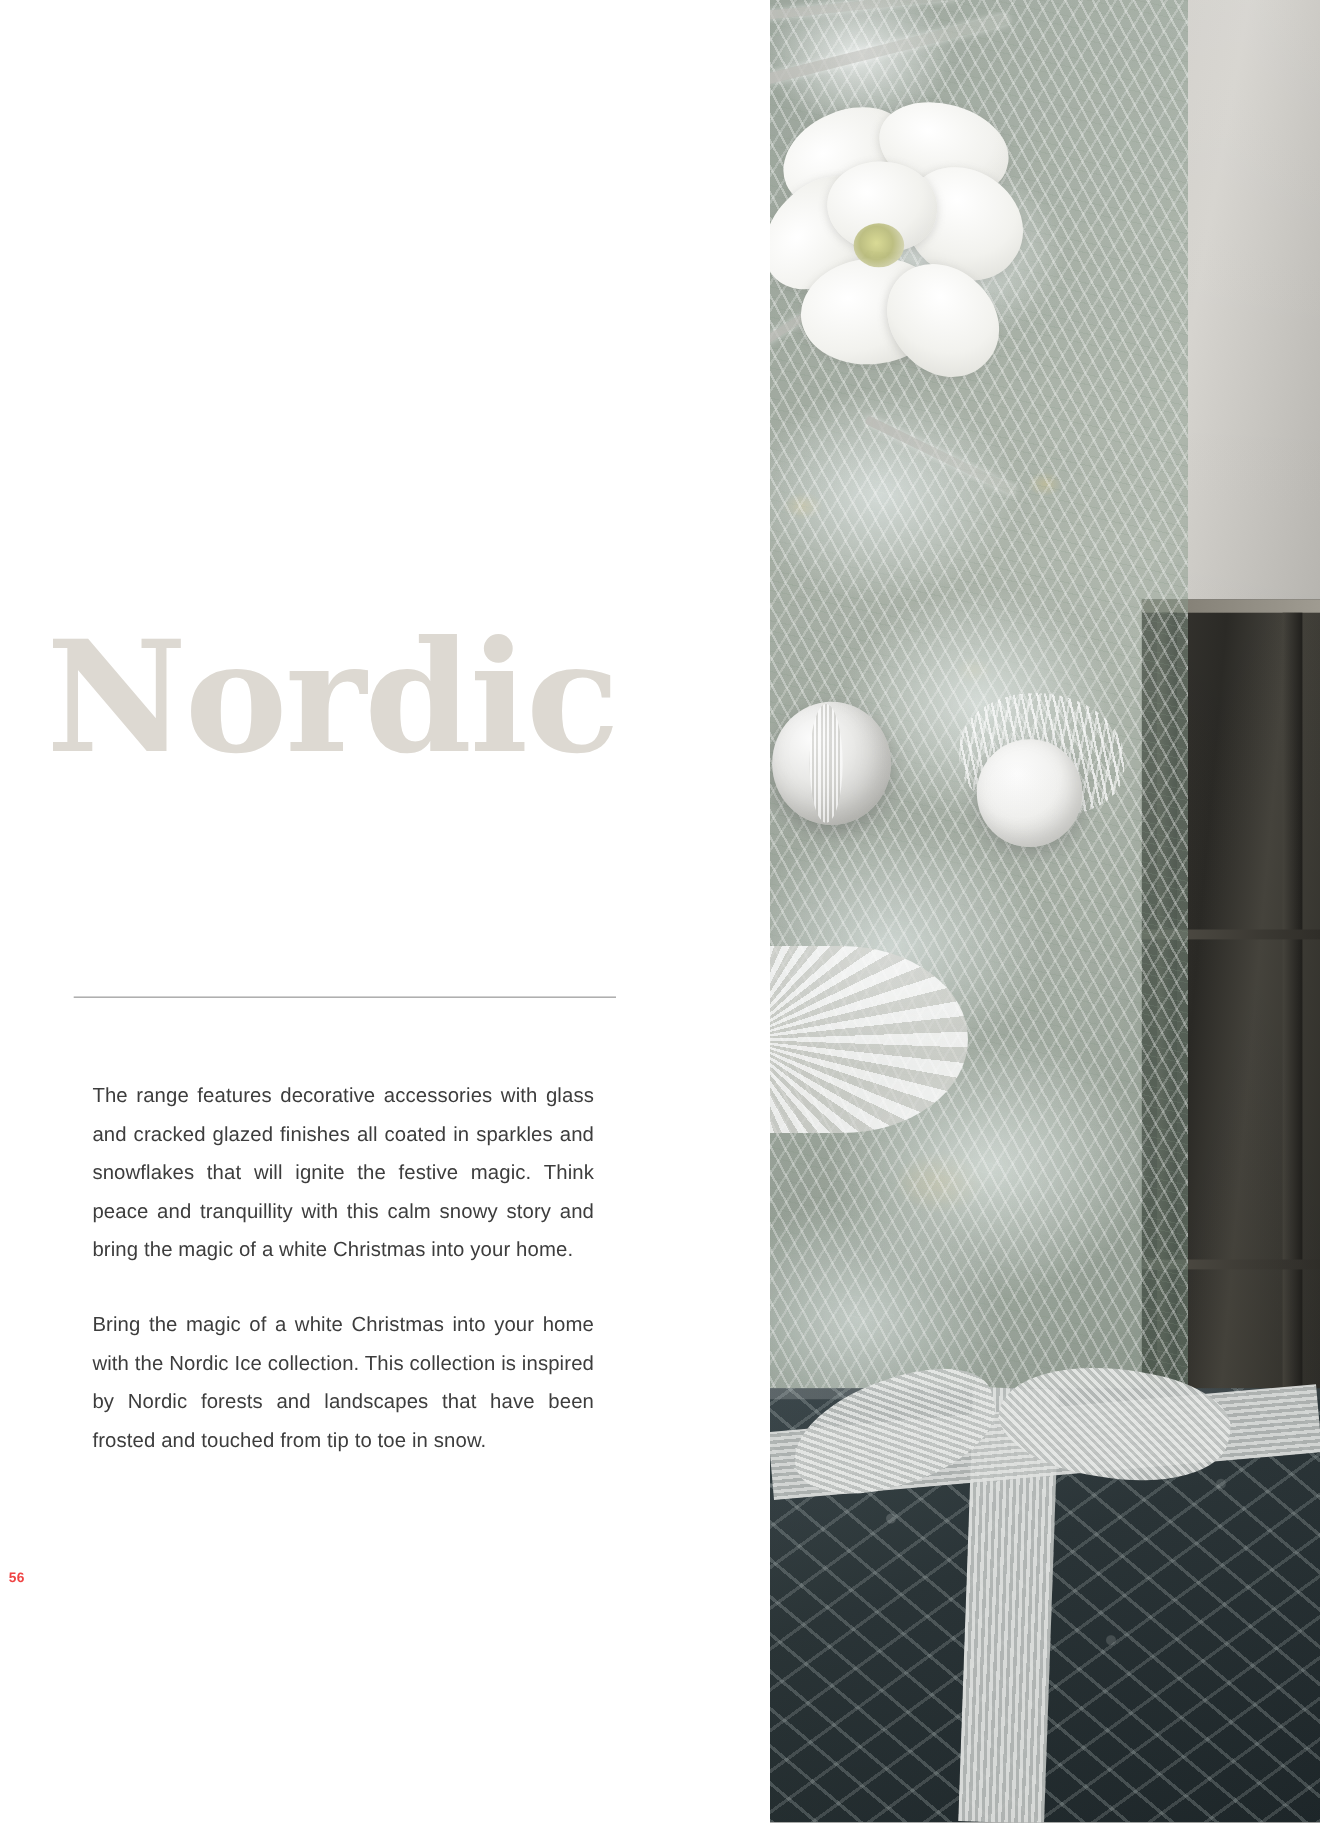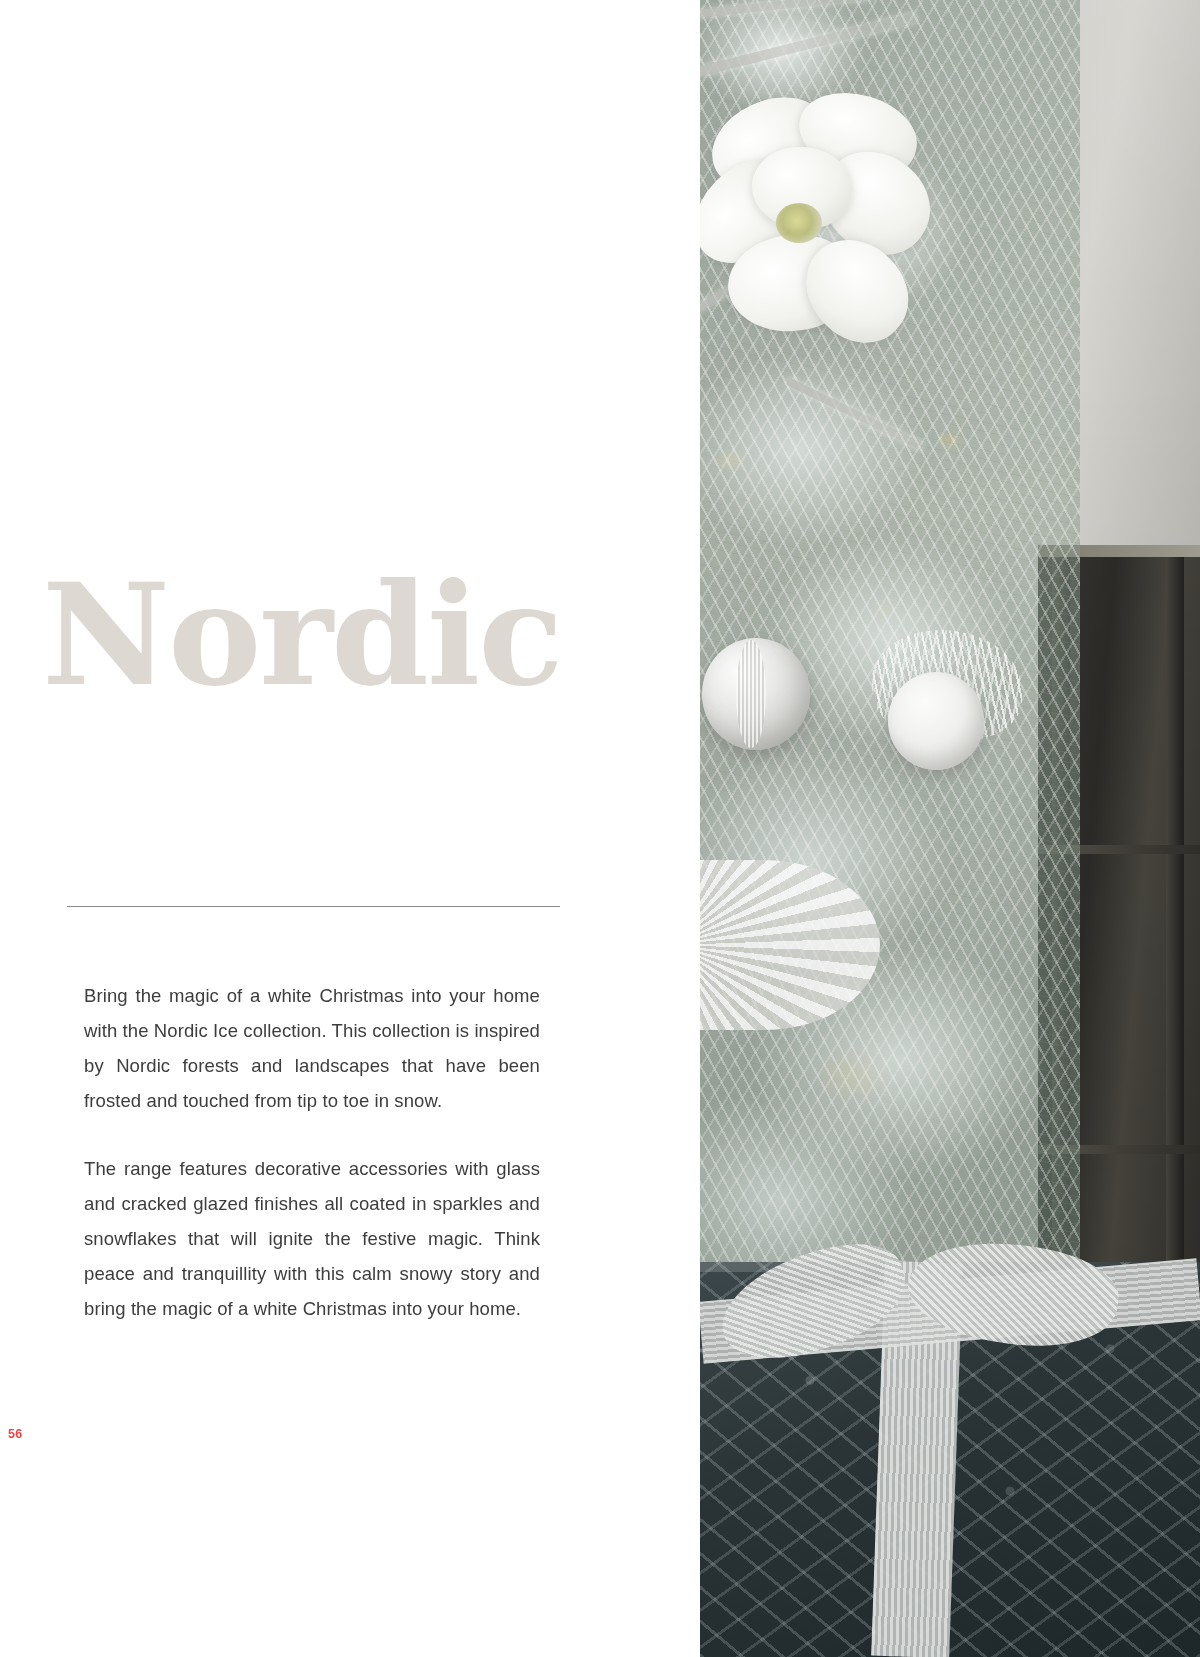--- a/index.html
+++ b/index.html
@@ -345,22 +345,22 @@
 
   <div class="left-col">
 
     <div class="title-block">
       <div class="title-main">Nordic</div>
     </div>
 
     <div class="rule"></div>
 
     <div class="body-text">
+      <p>The range features decorative accessories with glass and cracked glazed finishes all coated in sparkles and snowflakes that will ignite the festive magic. Think peace and tranquillity with this calm snowy story and bring the magic of a white Christmas into your home.</p>
       <p>Bring the magic of a white Christmas into your home with the Nordic Ice collection. This collection is inspired by Nordic forests and landscapes that have been frosted and touched from tip to toe in snow.</p>
-      <p>The range features decorative accessories with glass and cracked glazed finishes all coated in sparkles and snowflakes that will ignite the festive magic. Think peace and tranquillity with this calm snowy story and bring the magic of a white Christmas into your home.</p>
     </div>
 
     <div class="page-number">56</div>
   </div>
 
   <div class="photo">
     <div class="photo-inner"></div>
 
     <div class="furniture">
       <div class="top-edge"></div>

